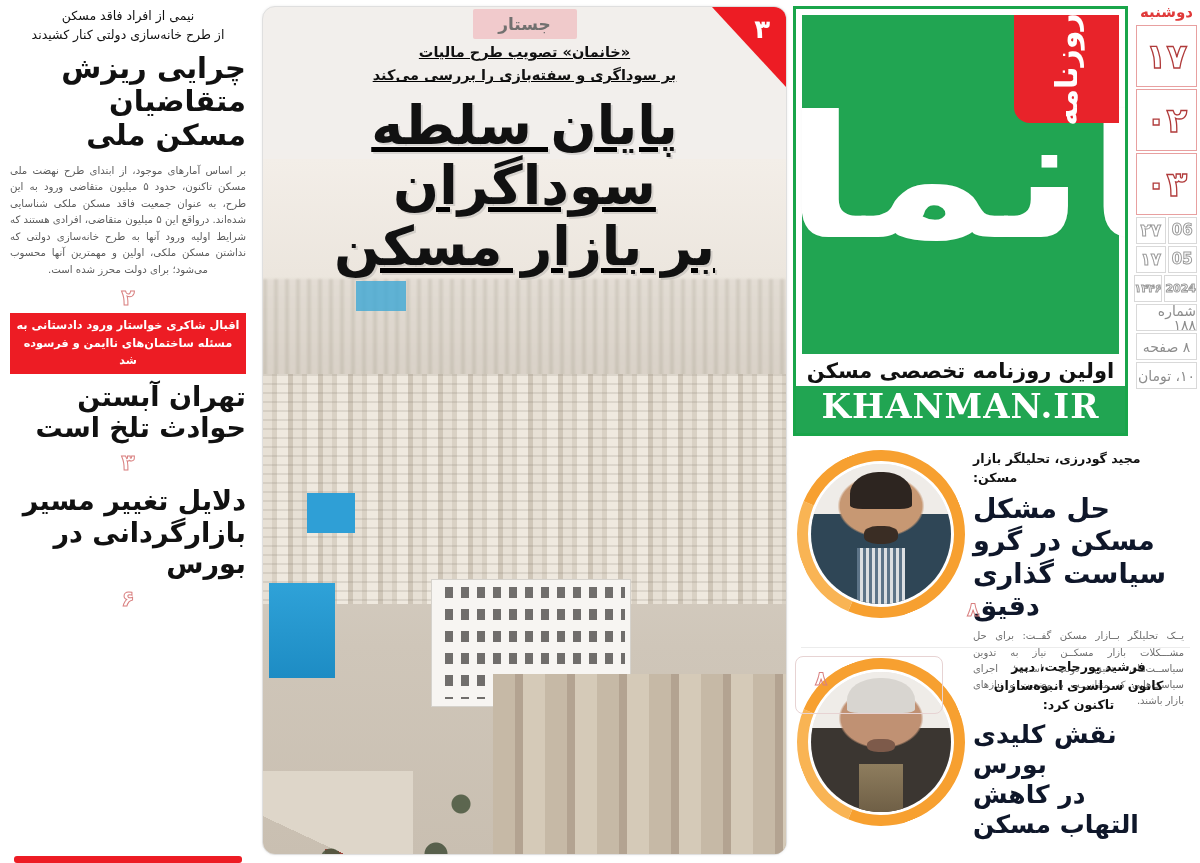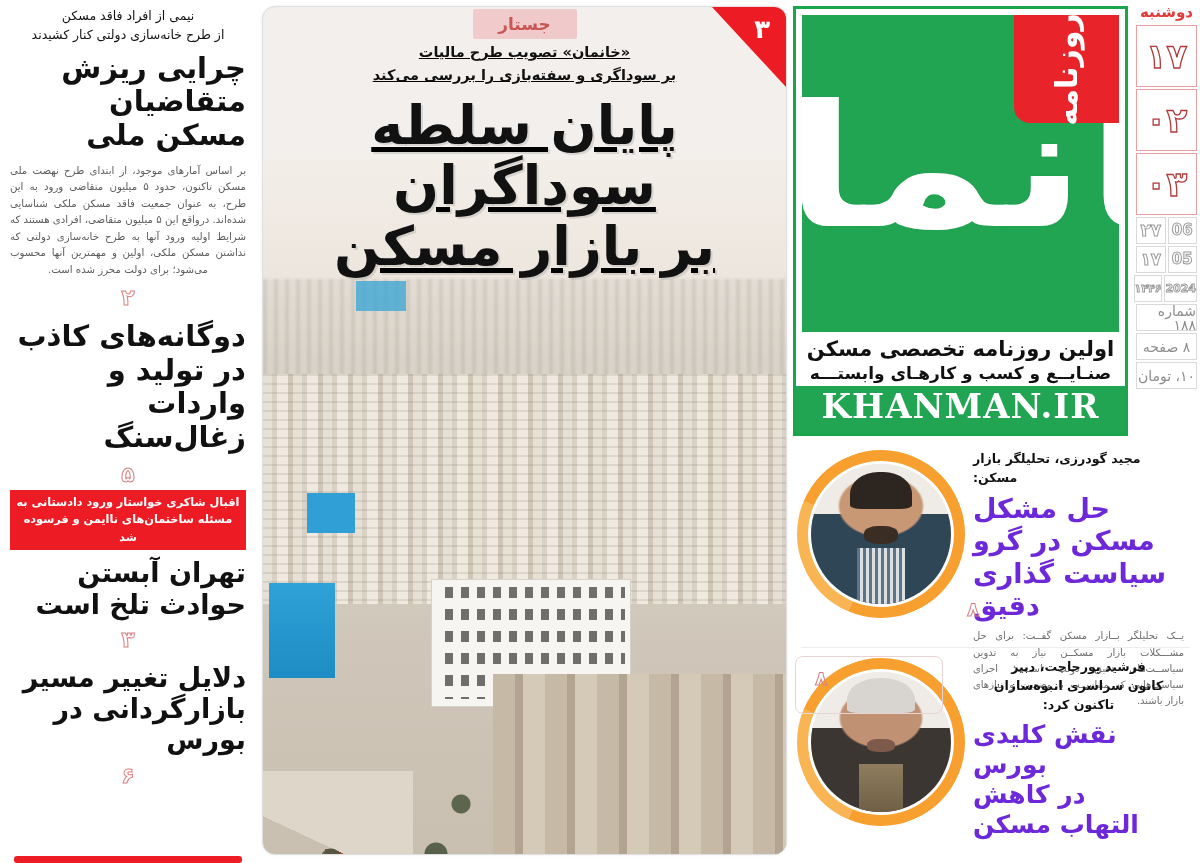--- a/index.html
+++ b/index.html
@@ -72,21 +72,21 @@
     background: #f2efec;
     overflow: hidden;
     box-shadow: 0 0 3px rgba(0,0,0,0.07);
   }
   .jostar-tag {
     position: absolute; top: 2px; left: 50%;
     transform: translateX(-50%);
     width: 104px; height: 30px;
     background: #f0bcbf; opacity: .72;
     display: flex; align-items: center; justify-content: center;
-    font-size: 17px; font-weight: bold; color: #b91c1c;
+    font-size: 17px; font-weight: bold; color: #404040;
     letter-spacing: 6px; direction: rtl; z-index: 5;
     border-radius: 2px;
   }
   .corner-ribbon {
     position: absolute; top: 0; right: 0;
     width: 74px; height: 80px; z-index: 6;
     overflow: hidden;
   }
   .corner-ribbon .tri {
     position: absolute; top: 0; right: 0;
@@ -309,21 +309,21 @@
   .author-text {
     flex: 1 1 auto; text-align: left; direction: rtl;
     padding: 4px 8px 0 6px;
   }
   .ab-kicker {
     font-size: 12.6px; font-weight: bold; color: #111;
     line-height: 1.5; text-align: left; letter-spacing: -.2px;
   }
   .ab-kicker.c2 { text-align: center; }
   .ab-title {
-    font-size: 27px; font-weight: bold; color: #6d28d9;
+    font-size: 27px; font-weight: bold; color: #0f172a;
     line-height: 1.2; text-align: left; margin-top: 5px;
     letter-spacing: -.8px;
   }
   .ab-title.c2 { font-size: 25px; text-align: left; }
   .ab-body {
     font-size: 10px; color: #6d6d6d; line-height: 1.62;
     text-align: justify; margin-top: 6px;
   }
   .avatar-ring {
     position: relative; width: 168px; height: 168px; flex: 0 0 168px;
@@ -405,24 +405,20 @@
     <div>
       <div class="rc-kicker">
         <div>نیمی از افراد فاقد مسکن</div>
         <div>از طرح خانه‌سازی دولتی کنار کشیدند</div>
       </div>
       <div class="rc-head">چرایی ریزش متقاضیان مسکن ملی</div>
       <div class="rc-body">بر اساس آمارهای موجود، از ابتدای طرح نهضت ملی مسکن تاکنون، حدود ۵ میلیون متقاضی ورود به این طرح، به عنوان جمعیت فاقد مسکن ملکی شناسایی شده‌اند. درواقع این ۵ میلیون متقاضی، افرادی هستند که شرایط اولیه ورود آنها به طرح خانه‌سازی دولتی که نداشتن مسکن ملکی، اولین و مهمترین آنها محسوب می‌شود؛ برای دولت محرز شده است.</div>
       <div class="pagenum">۲</div>
     </div>
 
-    <div>
-      <div class="rc-head">دوگانه‌های کاذب در تولید و واردات زغال‌سنگ</div>
-      <div class="pagenum">۵</div>
-    </div>
 
     <div>
       <div class="rc-redbar">
         <div>اقبال شاکری خواستار ورود دادستانی به</div>
         <div>مسئله ساختمان‌های ناایمن و فرسوده شد</div>
       </div>
       <div class="rc-head small">تهران آبستن حوادث تلخ است</div>
       <div class="pagenum">۳</div>
     </div>
 
@@ -482,21 +478,20 @@
 
       <div class="logo-box">
         <div class="logo-green">
           <div class="logo-script">خانمان</div>
           <div class="logo-redbadge">
             <span>روزنامه</span>
           </div>
         </div>
         <div class="logo-sub">
           <div class="l1">اولین روزنامه تخصصی مسکن</div>
-          <div class="l2">صنـایــع و کسب و کارهـای وابستـــه</div>
         </div>
         <div class="logo-url">
           <span>KHANMAN.IR</span>
         </div>
       </div>
 
       <div class="date-strip">
         <div class="ds-day">دوشنبه</div>
         <div class="ds-big">۱۷</div>
         <div class="ds-big">۰۲</div>

